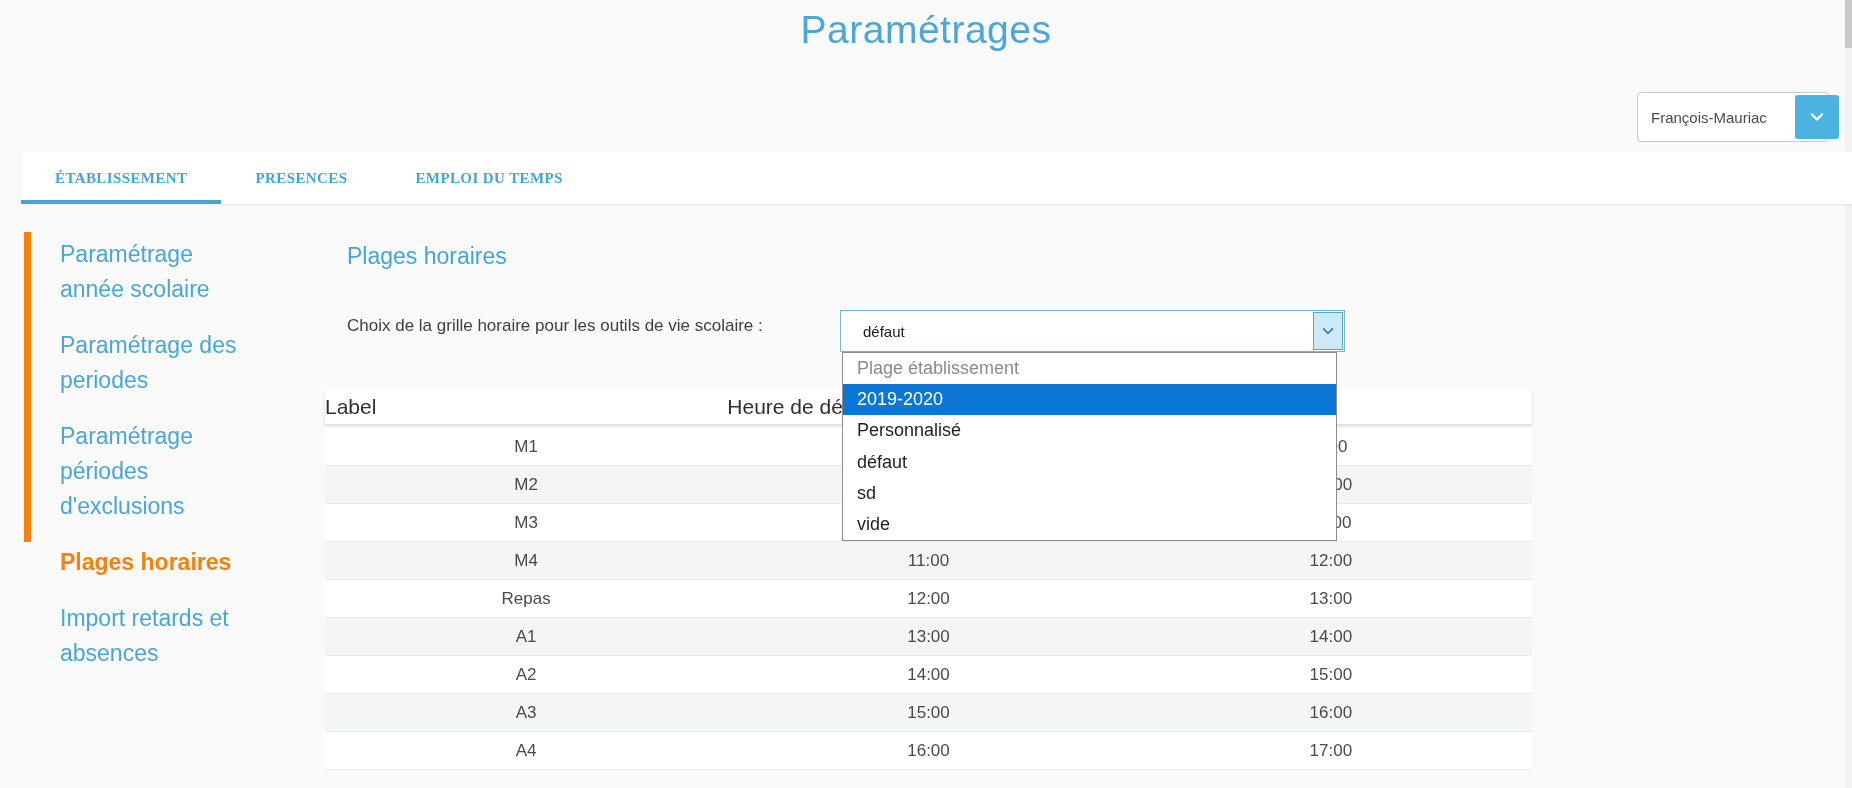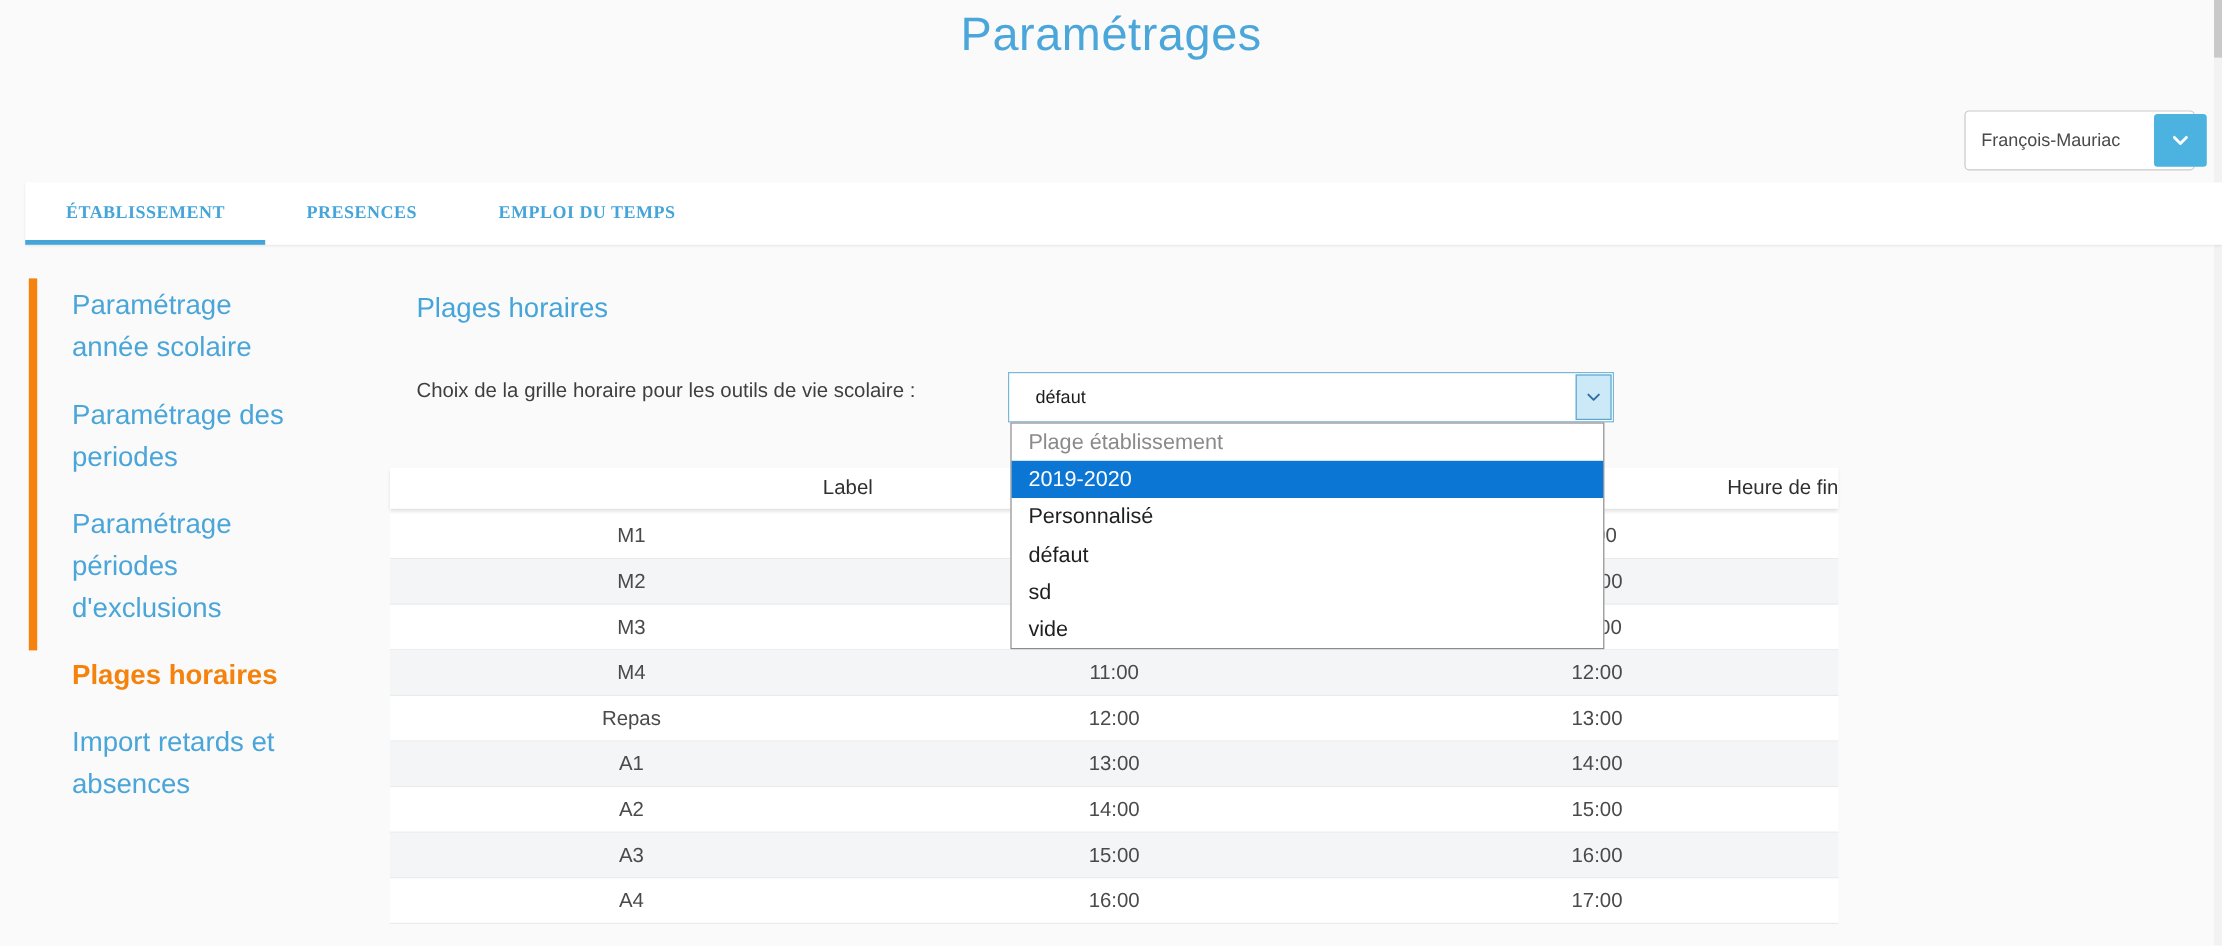--- a/index.html
+++ b/index.html
@@ -51,21 +51,21 @@
   .dropdown { position:absolute; left:842px; top:352px; width:495px; height:189px; background:#fff;
     border:1px solid #8c8c8c; z-index:20; display:flex; flex-direction:column; }
   .option { flex:1; display:flex; align-items:center; padding-left:14px; font-size:18px; color:#1f1f1f; cursor:pointer; }
   .option.muted { color:#8a8a8a; }
   .option.selected { background:#0b76d4; color:#fff; }
 
   
   .table { position:absolute; left:325px; top:390px; width:1207px; z-index:5; }
   .t-head { display:grid; grid-template-columns:1fr 1fr 1fr; height:34px; align-items:center;
     background:#fff; box-shadow:0 2px 3px rgba(0,0,0,0.13); margin-bottom:4px; }
-  .t-head > div { text-align:right; font-size:17px; color:#303030; }
+  .t-head > div { text-align:left; font-size:21px; color:#303030; }
   .t-row { display:grid; grid-template-columns:1fr 1fr 1fr; height:38px; align-items:center;
     border-bottom:1px solid #e9eaec; }
   .t-row:nth-child(odd) { background:#fff; }
   .t-row:nth-child(even) { background:#f4f5f6; }
   .t-row > div { text-align:center; font-size:17px; color:#4a4a4a; }
 </style>
 </head>
 <body>
 
 <div class="page">

